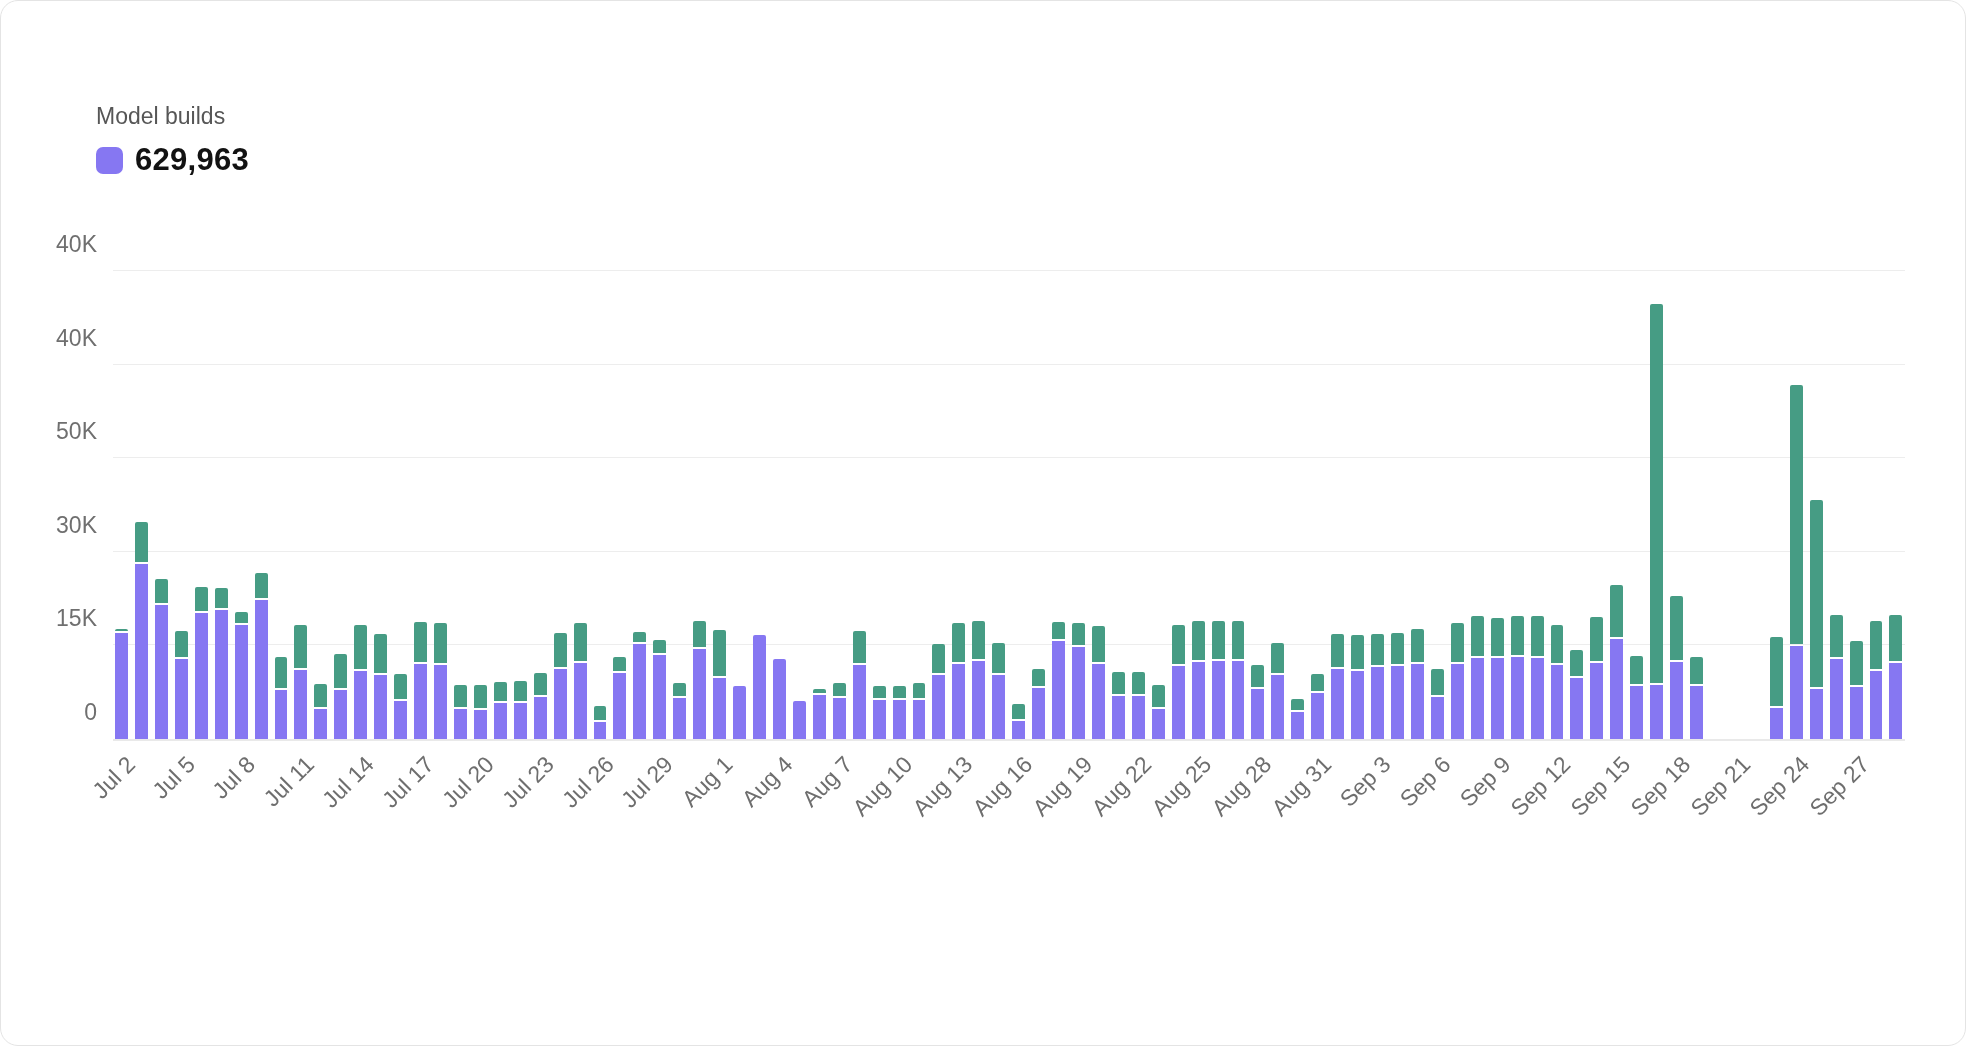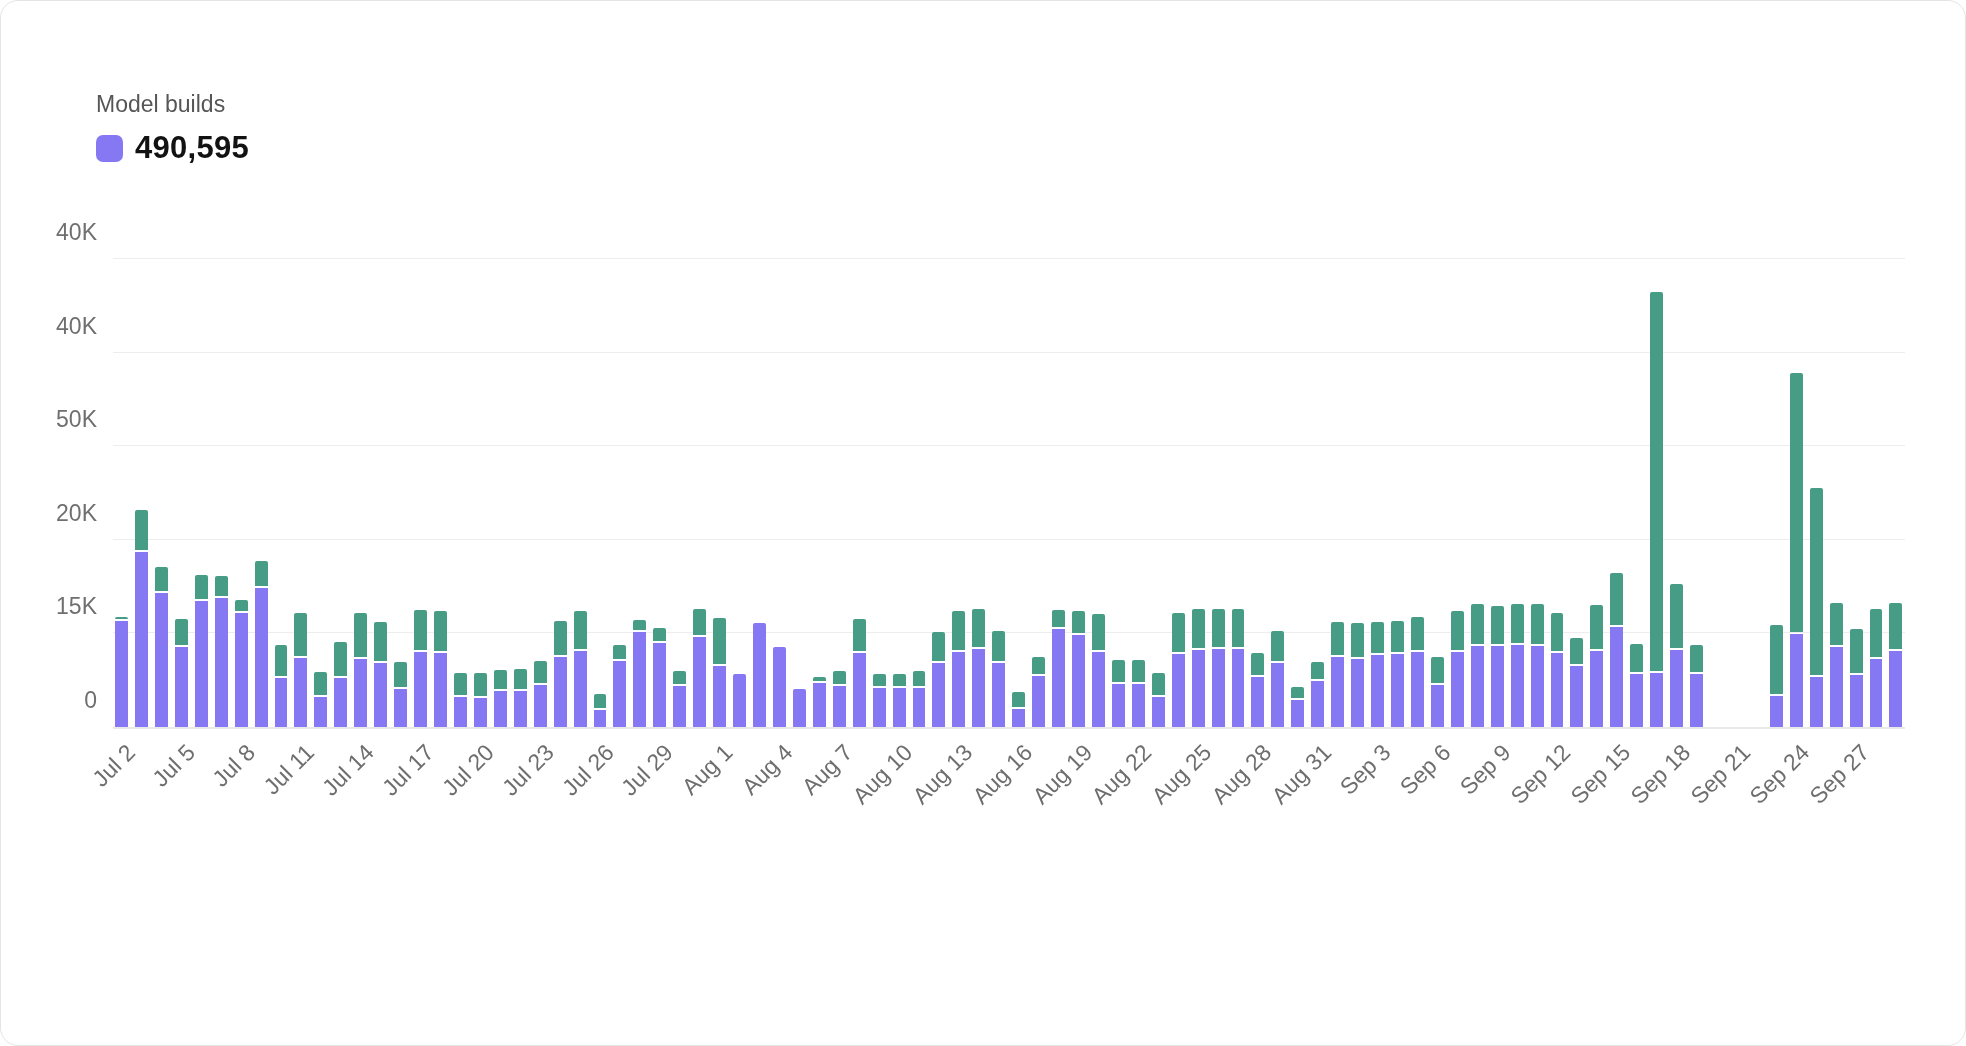--- a/index.html
+++ b/index.html
@@ -17,21 +17,21 @@
     font-size:33px; font-weight:700; color:#1e1e1e; letter-spacing:.2px;
   }
   .desc {
     margin-top:18px;
     max-width:1450px;
     font-size:23px; line-height:33px; color:#636363;
   }
   .desc a {
     color:#3f3f3f; text-decoration:underline; text-underline-offset:4px; cursor:pointer;
   }
-  .legend { display:flex; gap:48px; margin-top:32px; margin-left:35px; }
+  .legend { display:flex; gap:48px; margin-top:44px; margin-left:35px; }
   .legend-item .legend-label { font-size:23px; color:#565656; }
   .legend-value-row { display:flex; align-items:center; gap:12px; margin-top:12px; }
   .swatch { width:27px; height:27px; border-radius:7px; }
   .legend-value { font-size:31px; font-weight:700; color:#121212; letter-spacing:.3px; }
 
   .chart { margin-top:93px; margin-left:52px; margin-right:0; }
   .plot {
     position:relative;
     height:470px;
     border-bottom:2px solid #e9e9e9;
@@ -61,32 +61,32 @@
 </head>
 <body>
 
 <div class="card">
 
   <div class="legend">
     <div class="legend-item">
       <div class="legend-label">Model builds</div>
       <div class="legend-value-row">
         <span class="swatch" style="background: rgb(134, 119, 242);"></span>
-        <span class="legend-value">490,595</span>
+        <span class="legend-value">629,963</span>
       </div>
     </div>
   </div>
 
   <div class="chart">
     <div class="plot" id="plot">
         <div class="ytick" style="bottom: calc(0% + 0px);">0</div>
         <div class="gridline" style="bottom: 20%;"></div>
         <div class="ytick" style="bottom: calc(20% + 0px);">15K</div>
         <div class="gridline" style="bottom: 40%;"></div>
-        <div class="ytick" style="bottom: calc(40% + 0px);">20K</div>
+        <div class="ytick" style="bottom: calc(40% + 0px);">30K</div>
         <div class="gridline" style="bottom: 60%;"></div>
         <div class="ytick" style="bottom: calc(60% + 0px);">50K</div>
         <div class="gridline" style="bottom: 80%;"></div>
         <div class="ytick" style="bottom: calc(80% + 0px);">40K</div>
         <div class="gridline" style="bottom: 100%;"></div>
         <div class="ytick" style="bottom: calc(100% + 0px);">40K</div>
         <div class="bars">
           <div class="slot">
             <div class="seg reused gap" style="height: max(0.4%, 2px); background: rgb(70, 156, 132);"></div>
             <div class="seg builds" style="height: 22.6%; background: rgb(134, 119, 242);"></div>

